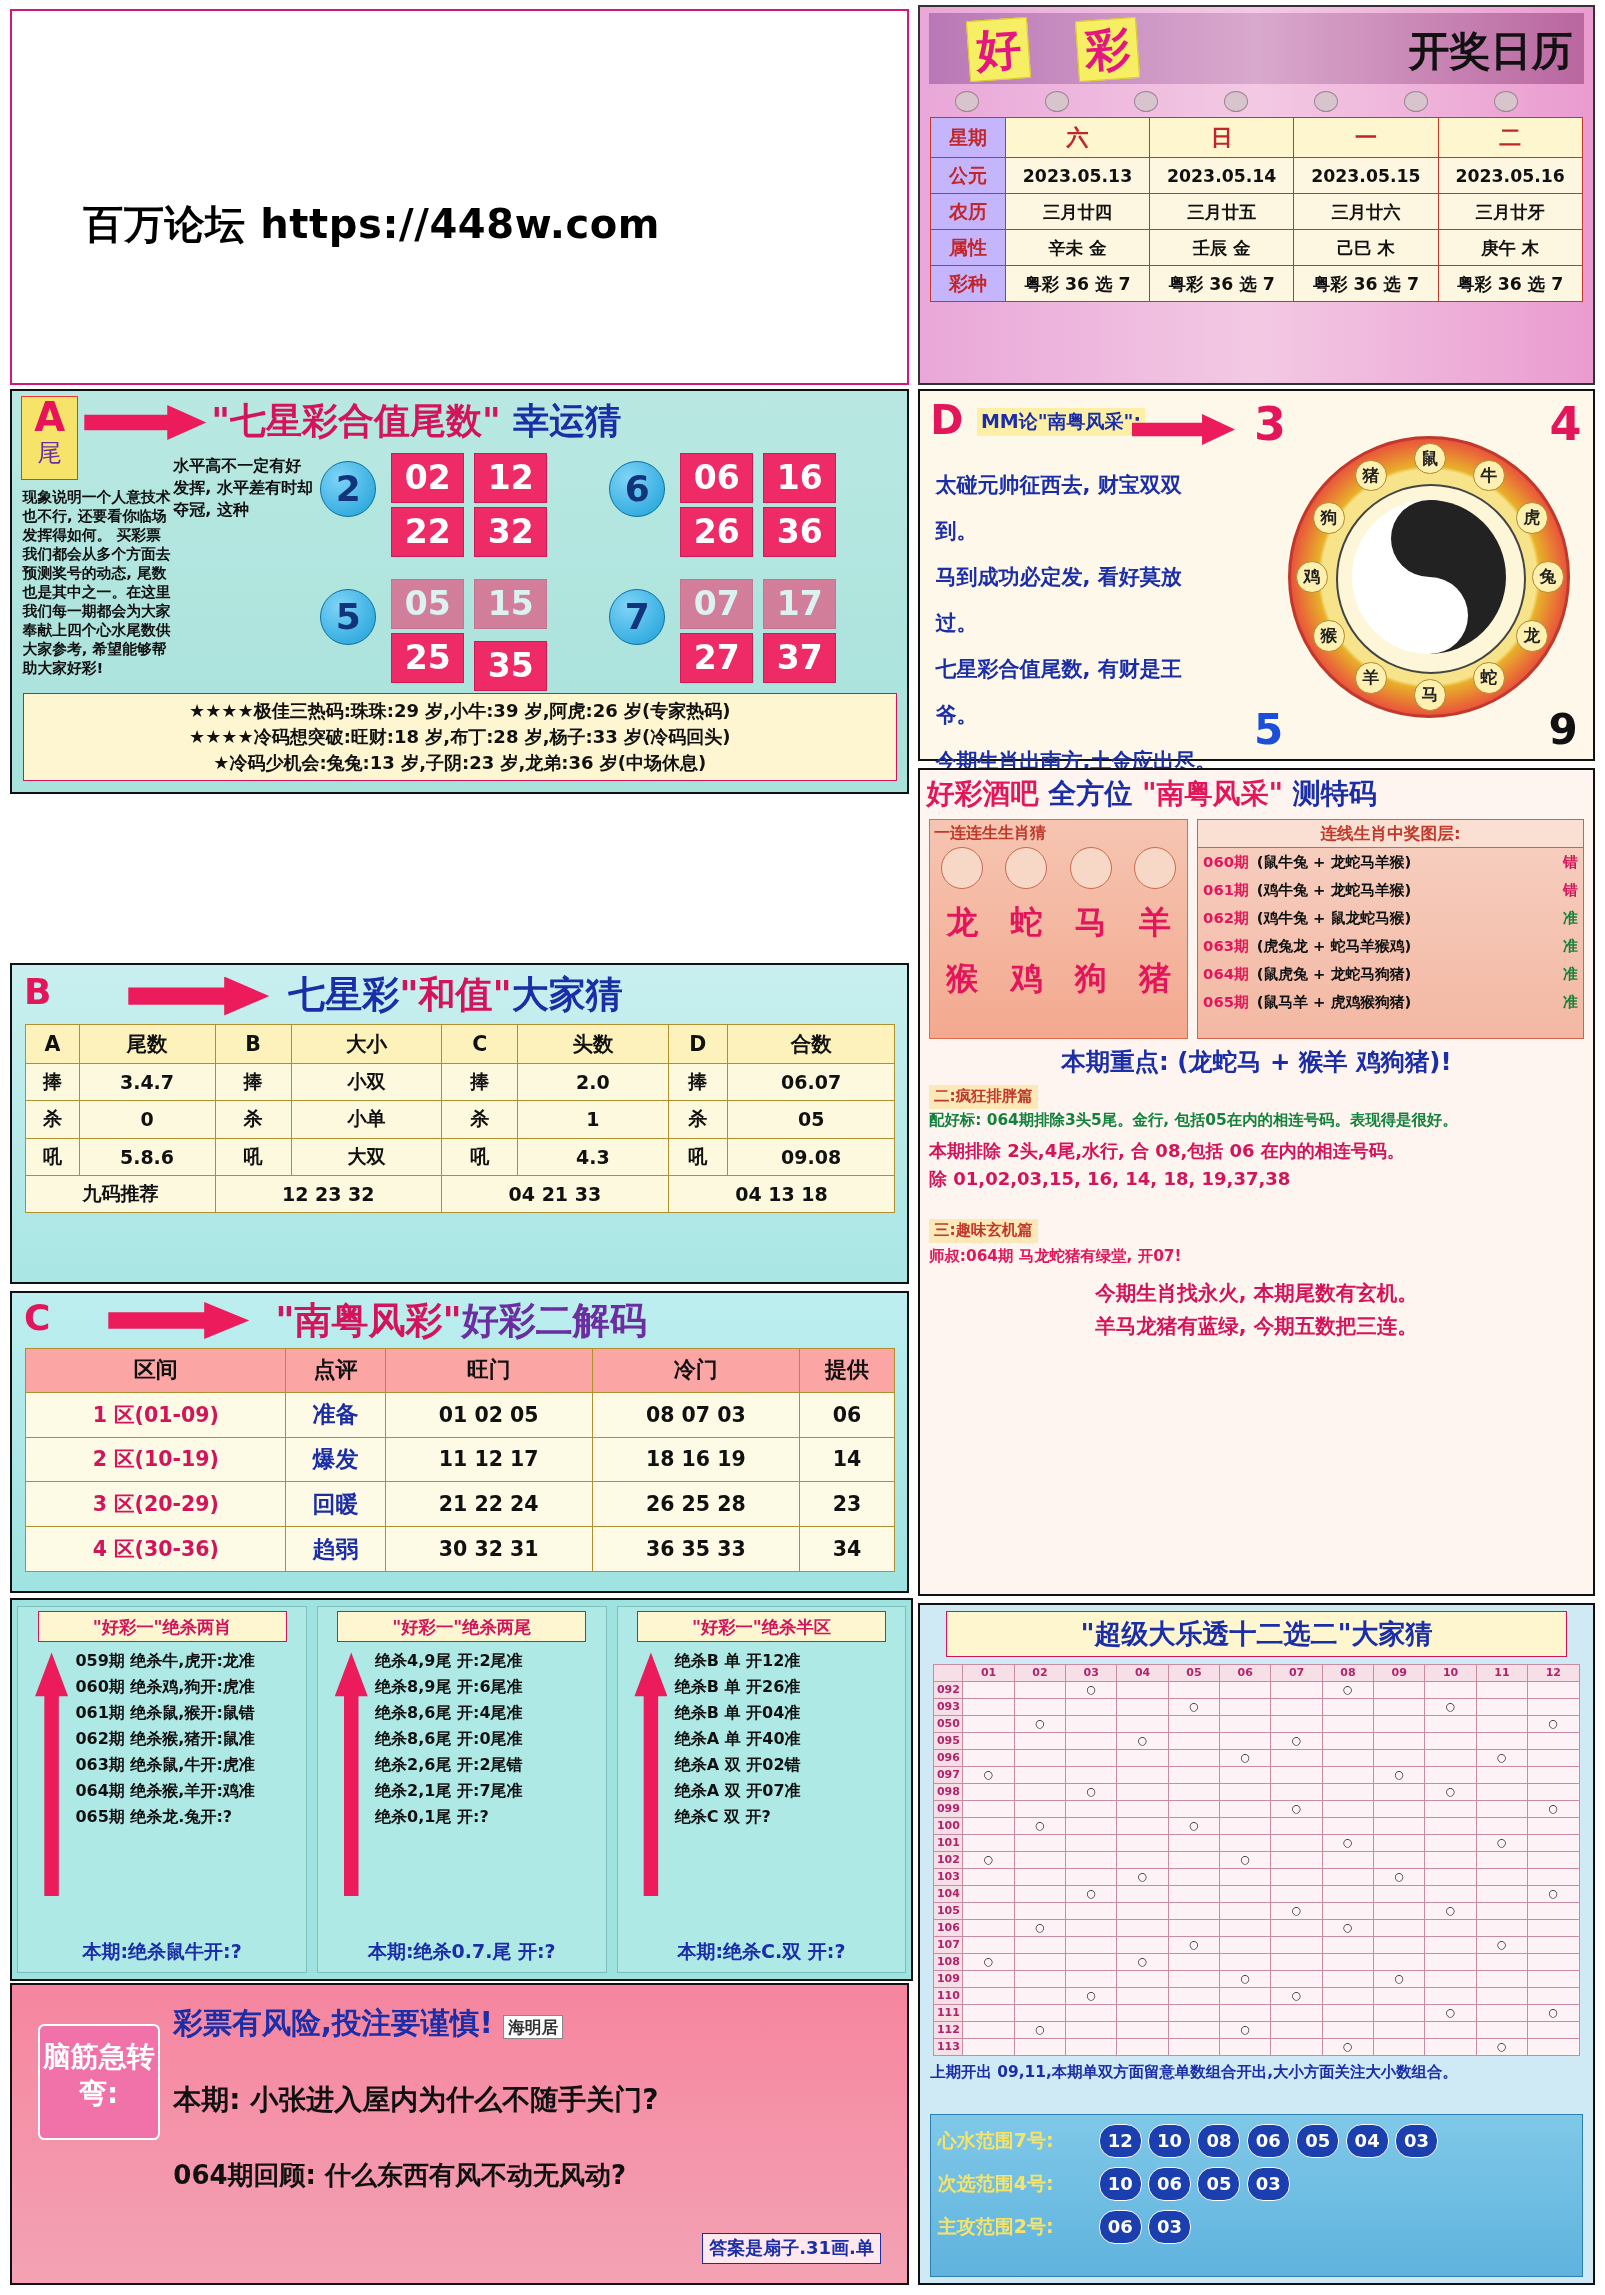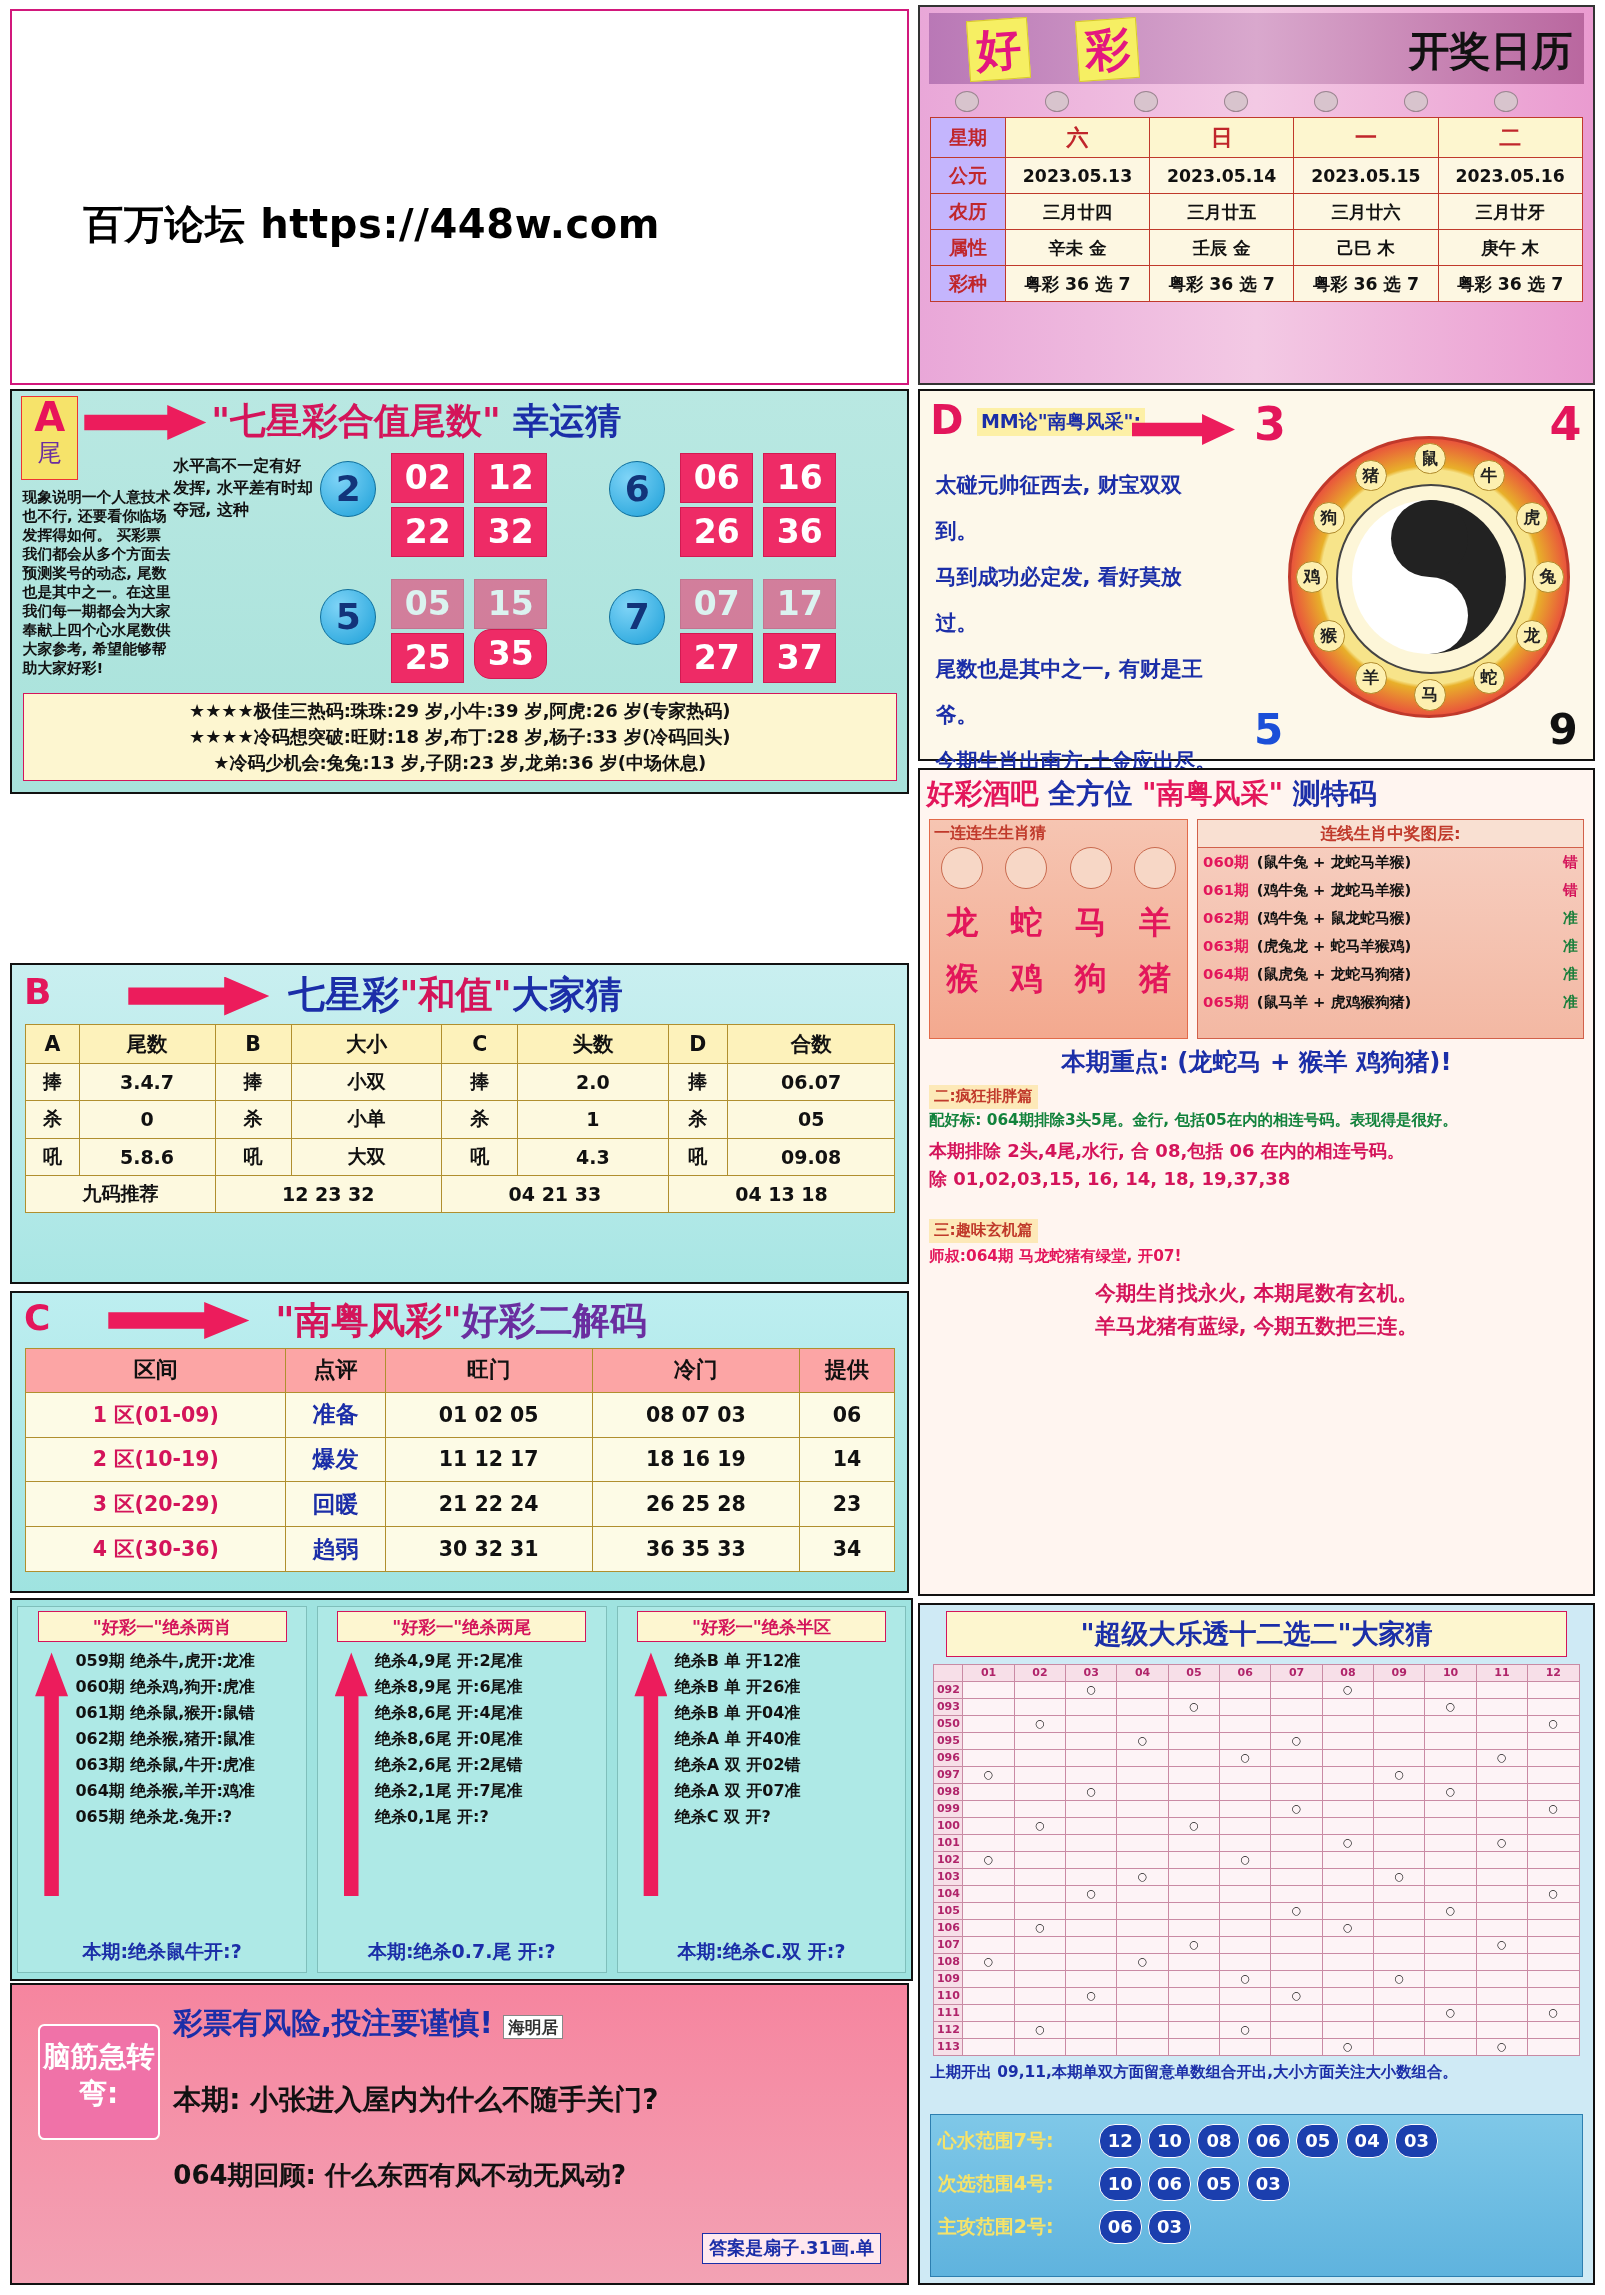--- a/index.html
+++ b/index.html
@@ -223,21 +223,21 @@
       <div class="numcell" style="left:154px;top:54px;width:71px;height:48px;">32</div>
       <div class="numcell" style="left:360px;top:54px;width:71px;height:48px;">26</div>
       <div class="numcell" style="left:443px;top:54px;width:71px;height:48px;">36</div>
 
       <div class="numcell" style="left:71px;top:126px;width:71px;height:48px;opacity:.55;">05</div>
       <div class="numcell" style="left:154px;top:126px;width:71px;height:48px;opacity:.55;">15</div>
       <div class="numcell" style="left:360px;top:126px;width:71px;height:48px;opacity:.55;">07</div>
       <div class="numcell" style="left:443px;top:126px;width:71px;height:48px;opacity:.55;">17</div>
 
       <div class="numcell" style="left:71px;top:180px;width:71px;height:48px;">25</div>
-      <div class="numcell" style="left:154px;top:176px;width:71px;height:48px;border-radius:17px;">35</div>
+      <div class="numcell" style="left:154px;top:188px;width:71px;height:48px;">35</div>
       <div class="numcell" style="left:360px;top:180px;width:71px;height:48px;">27</div>
       <div class="numcell" style="left:443px;top:180px;width:71px;height:48px;">37</div>
     </div>
 
     <div class="hotlines">
       <div class="red">★★★★极佳三热码:珠珠:29 岁,小牛:39 岁,阿虎:26 岁(专家热码)</div>
       <div class="green">★★★★冷码想突破:旺财:18 岁,布丁:28 岁,杨子:33 岁(冷码回头)</div>
       <div class="blue">★冷码少机会:兔兔:13 岁,子阴:23 岁,龙弟:36 岁(中场休息)</div>
     </div>
   </div>
@@ -419,21 +419,21 @@
     <div class="arrow">
         <div class="arrow-shape"></div>
       </div>
     <div class="num3">3</div>
     <div class="num4">4</div>
     <div class="num5">5</div>
     <div class="num9">9</div>
     <div class="poem">
       <div>太碰元帅征西去, 财宝双双到。</div>
       <div>马到成功必定发, 看好莫放过。</div>
-      <div>尾数也是其中之一, 有财是王爷。</div>
+      <div>七星彩合值尾数, 有财是王爷。</div>
       <div>今期生肖出南方,土金应出尽。</div>
     </div>
     <div id="bagua">
       <div class="inner"></div>
       <div class="yin"></div>
       <div class="zodiac" style="left:123px;top:3.9px;">鼠</div>
       <div class="zodiac" style="left:182px;top:20.5px;">牛</div>
       <div class="zodiac" style="left:225px;top:63px;">虎</div>
       <div class="zodiac" style="left:241px;top:122px;">兔</div>
       <div class="zodiac" style="left:225px;top:181px;">龙</div>

